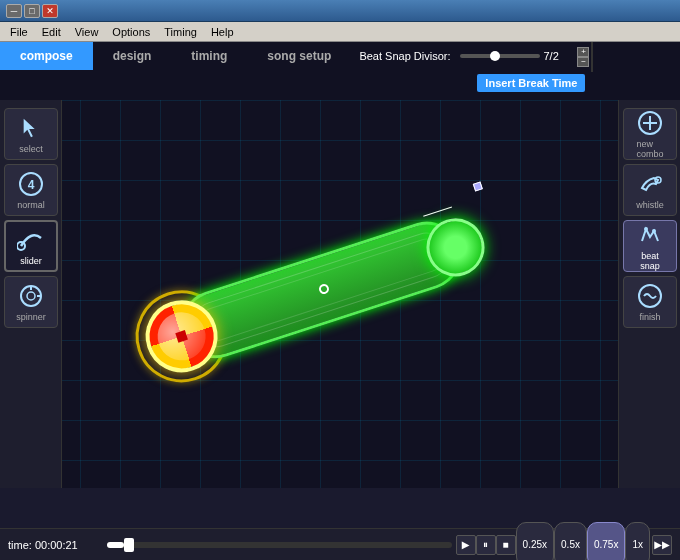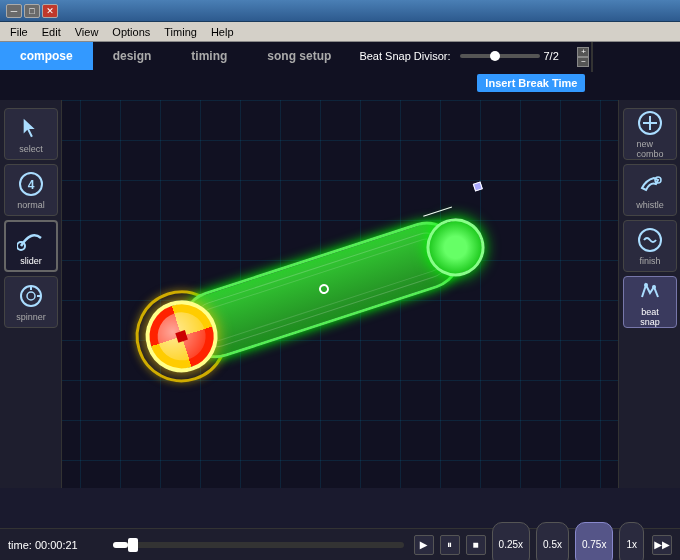--- a/index.html
+++ b/index.html
@@ -330,21 +330,20 @@
       position: absolute;
       bottom: 0;
       left: 0;
       right: 0;
       height: 32px;
       background: #1e1e2e;
       border-top: 1px solid #333;
       display: flex;
       align-items: center;
       padding: 0 8px;
-      gap: 6px;
     }
     #progress-bar-container {
       flex: 1;
       height: 6px;
       background: #333;
       border-radius: 3px;
       position: relative;
       margin: 0 4px;
     }
     #progress-fill {
@@ -542,39 +541,39 @@
     <div class="tool-btn">
       <div class="tool-icon">
         <svg viewBox="0 0 28 28" width="28" height="28">
           <path d="M6 18 Q10 10 18 8 L22 10 L20 14 Q14 12 10 20 Z" fill="none" stroke="#aaddff" stroke-width="2"></path>
           <circle cx="22" cy="10" r="3" fill="none" stroke="#aaddff" stroke-width="1.5"></circle>
         </svg>
       </div>
       <span style="font-size:9px; color:#aaa;">whistle</span>
     </div>
 
-    <div class="tool-btn">
-      <div class="tool-icon">
-        <svg viewBox="0 0 28 28" width="28" height="28">
-          <circle cx="14" cy="14" r="11" fill="none" stroke="#aaddff" stroke-width="2"></circle>
-          <path d="M8 14 Q11 10 14 14 Q17 18 20 14" stroke="#aaddff" stroke-width="2" fill="none"></path>
-        </svg>
-      </div>
-      <span style="font-size:9px; color:#aaa;">finish</span>
-    </div>
-
     <div class="tool-btn" style="background:#3a3a5e; border-color:#7777aa;">
       <div class="tool-icon">
         <svg viewBox="0 0 28 28" width="28" height="28">
           <path d="M6 20 L10 8 L14 16 L18 10 L22 20" stroke="#aaddff" stroke-width="2" fill="none"></path>
           <circle cx="10" cy="8" r="2" fill="#aaddff"></circle>
           <circle cx="18" cy="10" r="2" fill="#aaddff"></circle>
         </svg>
       </div>
       <span style="font-size:9px; color:#fff; text-align:center;">beat<br>snap</span>
+    </div>
+
+    <div class="tool-btn">
+      <div class="tool-icon">
+        <svg viewBox="0 0 28 28" width="28" height="28">
+          <circle cx="14" cy="14" r="11" fill="none" stroke="#aaddff" stroke-width="2"></circle>
+          <path d="M8 14 Q11 10 14 14 Q17 18 20 14" stroke="#aaddff" stroke-width="2" fill="none"></path>
+        </svg>
+      </div>
+      <span style="font-size:9px; color:#aaa;">finish</span>
     </div>
   </div>
 </div>
 
 <div id="status-bar">
   <span style="color:white; font-size:11px; min-width:95px;">time:  00:00:21</span>
 
   <div id="progress-bar-container">
     <div id="progress-fill"></div>
     <div id="progress-thumb"></div>

